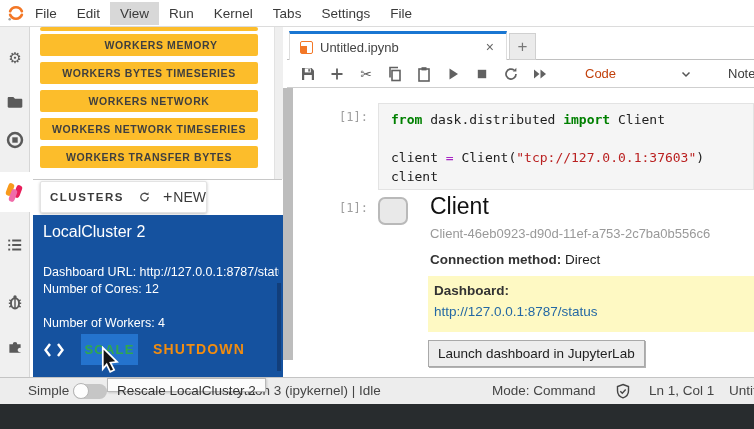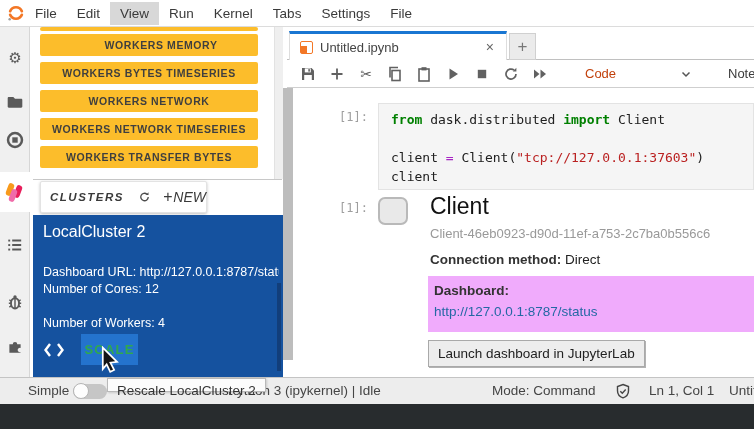--- a/index.html
+++ b/index.html
@@ -20,21 +20,21 @@
   .glyph { font-size:15px; line-height:18px; color:#5a5a5a; }
 
   
   #dask-panel { left:30px; top:27px; width:253px; height:350px; background:#fff; }
   .ybtn { position:absolute; left:10px; width:218px; height:22px; background:#fcbd2b; border-radius:2px;
           font-size:10.5px; font-weight:bold; letter-spacing:.6px; color:#3f3f3f; text-align:center; line-height:22px; }
   #ybtn-partial { top:0; height:4px; }
   #dask-divider { left:3px; top:152px; width:249px; height:1px; background:#c8c8c8; }
   #scroll-track { left:244px; top:0; width:9px; height:152px; background:#efefef; border-left:1px solid #e2e2e2; }
   #clusters-bar { left:10px; top:154px; width:167px; height:32px; background:#fff; border:1px solid #e3e3e3; border-radius:2px;
-                  box-shadow:0 1px 3px rgba(0,0,0,.25); display:flex; align-items:center;font-style:italic; }
+                  box-shadow:0 1px 3px rgba(0,0,0,.25); display:flex; align-items:center; }
   #clusters-title { font-size:11.5px; font-weight:bold; letter-spacing:1.5px; color:#3a3a3a; margin-left:9px; }
   #refresh-btn { margin-left:14px; width:16px; height:16px; }
   #new-btn { margin-left:12px; font-size:14px; color:#3a3a3a; display:flex; align-items:center; }
   #new-plus { font-size:16px; margin-right:1px; font-weight:400; }
 
   #cluster-card { left:3px; top:188px; width:250px; height:162px; background:#15529f; color:#fff; overflow:hidden; }
   #cluster-name { position:absolute; left:10px; top:8px; font-size:16px; }
   .cdetail { position:absolute; left:10px; width:236px; font-size:12.5px; white-space:nowrap; overflow:hidden; }
   #code-brackets { position:absolute; left:10px; top:127px; width:22px; height:16px; }
   #scale-btn { position:absolute; left:48px; top:119px; width:57px; height:31px; background:#2473cd;
@@ -70,21 +70,21 @@
   .tk-kw { color:#008000; font-weight:bold; }
   .tk-op { color:#a726c4; }
   .tk-st { color:#ba2121; }
   .tk-pl { color:#212121; }
 
   #expand-btn { left:378px; top:197px; width:30px; height:28px; background:#e9e9e9; border:2px solid #b9b9b9; border-radius:7px; }
   #out-title { left:430px; top:193px; font-size:23px; color:#111; }
   #out-uuid { left:430px; top:226px; font-size:13px; color:#999; }
   #conn-row { left:430px; top:252px; font-size:13.5px; color:#222; }
   #conn-row b { color:#333; }
-  #dash-row { left:428px; top:276px; width:326px; height:56px; background:#f0abfc; }
+  #dash-row { left:428px; top:276px; width:326px; height:56px; background:#fef9c3; }
   #dash-label { position:absolute; left:6px; top:7px; font-size:13.5px; font-weight:bold; color:#333; }
   #dash-link { position:absolute; left:6px; top:28px; font-size:13.5px; color:#2468a4; }
   #launch-btn { left:428px; top:340px; height:27px; padding:0 9px; background:#ededed; border:1px solid #a9a9a9;
                 box-shadow:1px 1px 0 rgba(0,0,0,.3); font-size:13.5px; color:#222; line-height:25px; }
 
   
   #statusbar { left:0; top:377px; width:754px; height:27px; background:#ededed; border-top:1px solid #c4c4c4; font-size:13.5px; color:#454545; }
   #simple-label { position:absolute; left:28px; top:5px; }
   #simple-toggle { position:absolute; left:73px; top:6px; width:34px; height:15px; border-radius:8px; background:#c6c6c6; }
   #simple-knob { position:absolute; left:0px; top:-1px; width:16px; height:16px; border-radius:50%; background:#fdfdfd; border:1px solid #b5b5b5; }
@@ -187,20 +187,21 @@
   <div id="cluster-card" class="abs">
     <div id="cluster-name">LocalCluster 2</div>
     <div class="cdetail" style="top:50px;">Dashboard URL: http://127.0.0.1:8787/status</div>
     <div class="cdetail" style="top:67px;">Number of Cores: 12</div>
     <div class="cdetail" style="top:101px;">Number of Workers: 4</div>
 
     <svg id="code-brackets" viewBox="0 0 22 16">
       <path d="M7 2 2.5 8 7 14M15 2l4.5 6L15 14" stroke="#fff" stroke-width="2.4" fill="none"></path>
     </svg>
     <div id="scale-btn">SCALE</div>
+    <div id="shutdown-btn">SHUTDOWN</div>
     <div id="card-thumb"></div>
   </div>
 </div>
 
 <div id="main" class="abs">
   <div id="tabbar">
     <div id="tab">
       <div id="nb-icon">
           <div></div>
         </div>

